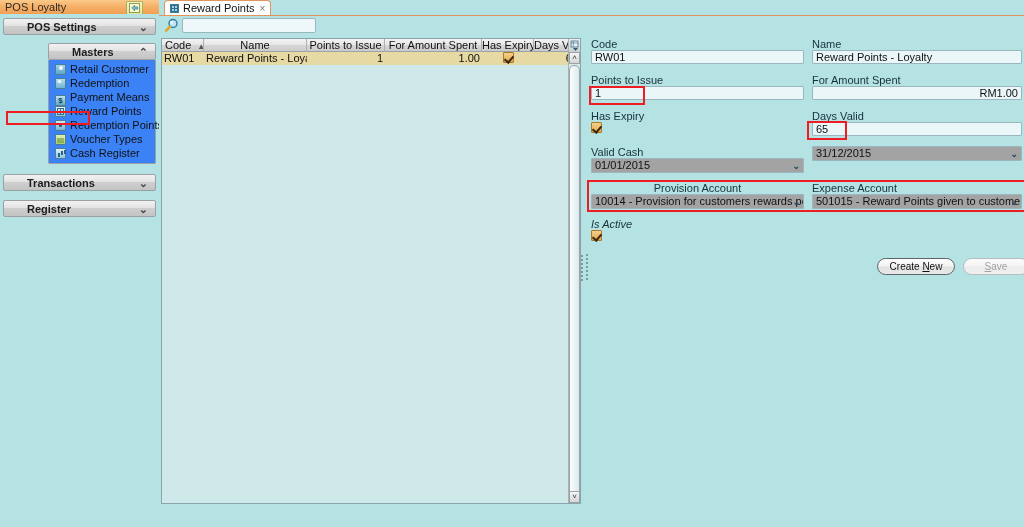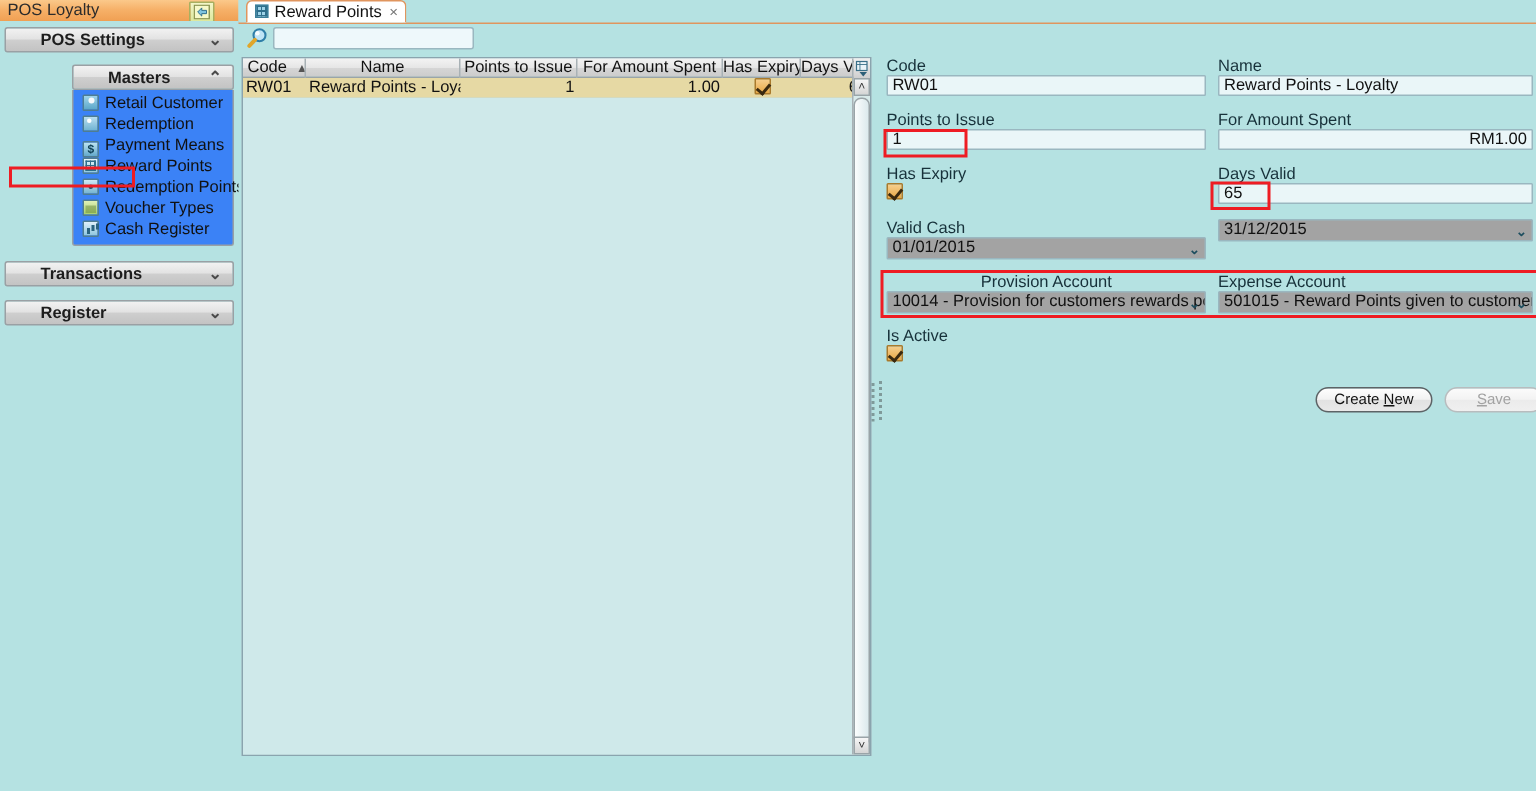--- a/index.html
+++ b/index.html
@@ -388,21 +388,21 @@
         </div>
       </div>
       <div class="fld" style="left:221px;top:152px;width:210px;">
         <span class="lbl">Expense Account</span>
         <div class="sel" style="width:210px;">
           <span>501015 - Reward Points given to customer</span>
           <span class="cv">⌄</span>
         </div>
       </div>
 
-      <div class="fld" style="left:0;top:188px;width:213px;">
+      <div class="fld" style="left:0;top:188px;width:213px;font-style:italic;">
         <span class="lbl">Is Active</span>
         <div class="chk"></div>
       </div>
 
       <div class="btnrow">
         <div class="btn" style="left:0;width:78px;"><span>Create </span><u>N</u><span>ew</span></div>
 
         <div class="btn dis" style="left:86px;width:66px;"><span></span><u>S</u><span>ave</span></div>
 
       </div>

